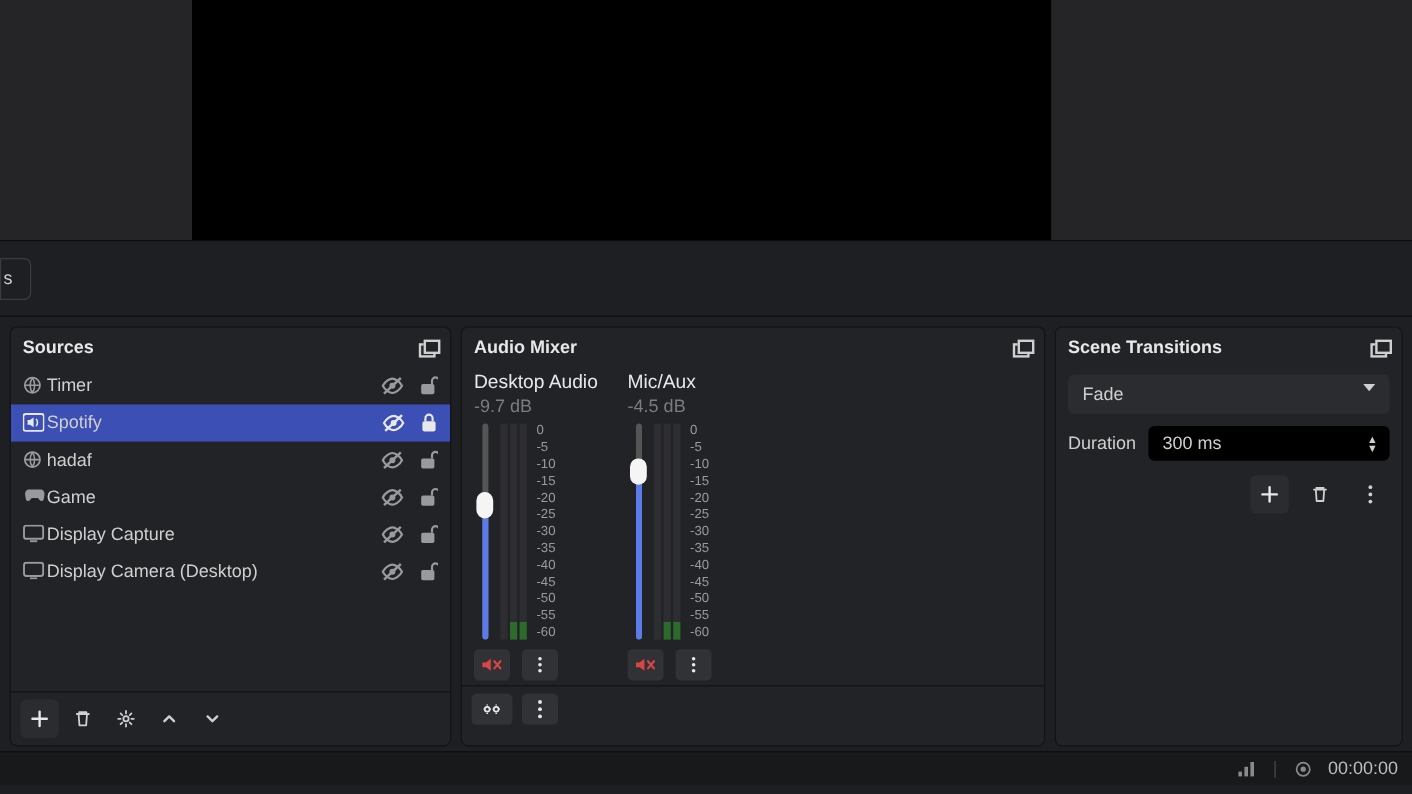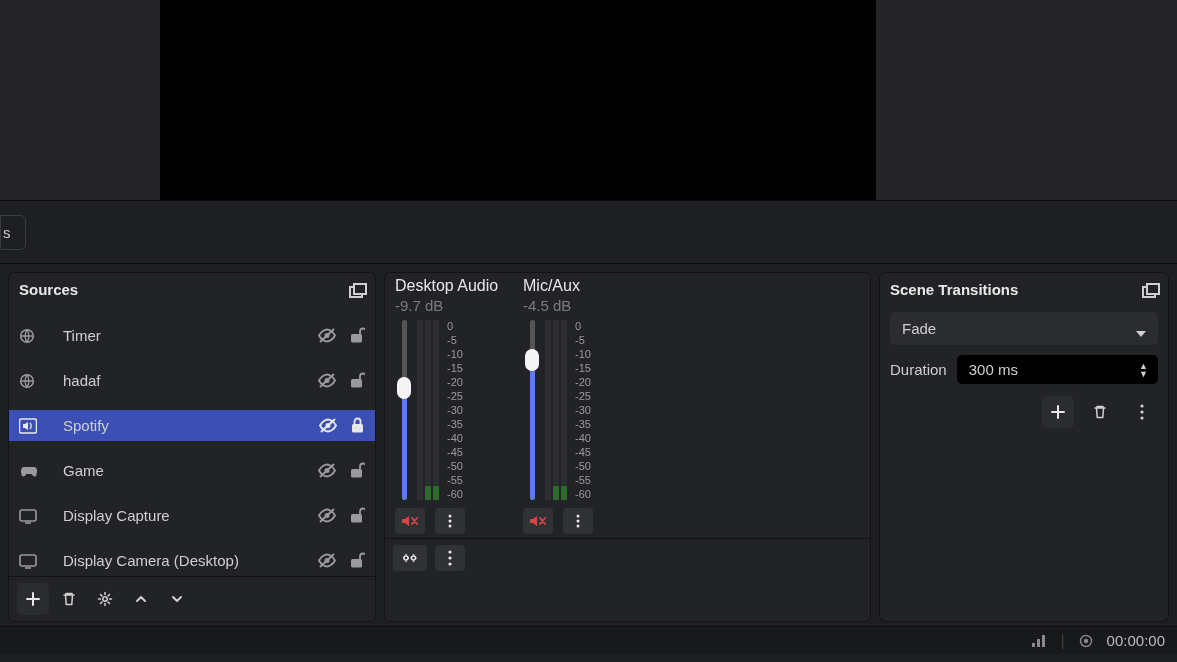--- a/index.html
+++ b/index.html
@@ -15,21 +15,21 @@
   .panels{display:flex;gap:8px;padding:8px 8px 4px 8px;height:362px;}
   .panel{background:#222326;border-radius:6px;display:flex;flex-direction:column;position:relative;border:1px solid #131315;}
   .panel-header{display:flex;justify-content:space-between;align-items:center;padding:8px 10px;font-weight:bold;color:#e8e8e8;}
   .dock-icon{width:16px;height:14px;position:relative;}
   .dock-icon:before,.dock-icon:after{content:"";position:absolute;border:2px solid #cfcfcf;width:10px;height:8px;}
   .dock-icon:before{left:0;top:3px;}
   .dock-icon:after{left:4px;top:0;background:#222326;}
   
   .sources{width:368px;}
   .src-list{flex:1;overflow:hidden;}
-  .src-item{display:flex;align-items:flex-end;padding:7px 10px;gap:24px;cursor:pointer;margin-top:14px;}
+  .src-item{display:flex;align-items:flex-start;padding:7px 10px;gap:0;cursor:pointer;}
   .src-item.selected{background:#3c4fb5;}
   .src-item .ico{width:20px;text-align:center;font-size:15px;}
   .src-item .label{flex:1;}
   .src-item .actions{display:flex;gap:12px;align-items:center;}
   .eye-icon,.lock-icon{color:#9a9a9e;}
   .src-item.selected .eye-icon,.src-item.selected .lock-icon{color:#e8e8e8;}
   .src-toolbar{display:flex;gap:4px;padding:6px 8px;border-top:1px solid #131315;}
   .sq-btn{width:32px;height:32px;display:flex;align-items:center;justify-content:center;background:#2b2c30;border-radius:5px;cursor:pointer;font-size:18px;color:#e8e8e8;}
   .sq-btn.flat{background:transparent;}
   
@@ -47,21 +47,21 @@
   .meter-bar{width:6px;height:100%;background:linear-gradient(to bottom,#2e2e32 0%,#2e2e32 92%,#2c6b2c 92%,#2c6b2c 100%);}
   .meter-bar.blank{background:#2e2e32;}
   .scale-col{font-size:11px;color:#9a9a9e;display:flex;flex-direction:column;justify-content:space-between;padding-left:4px;}
   .ch-btns{display:flex;gap:10px;margin-top:8px;}
   .ch-btn{width:30px;height:26px;background:#313236;border-radius:4px;display:flex;align-items:center;justify-content:center;cursor:pointer;color:#e8e8e8;}
   .mute{color:#d94545;}
   .mixer-toolbar{display:flex;gap:8px;padding:6px 8px;border-top:1px solid #131315;}
   
   .transitions{width:290px;}
   .trans-body{padding:6px 10px;display:flex;flex-direction:column;gap:10px;}
-  .select-box{background:#2b2c30;border-radius:5px;display:flex;align-items:flex-end;justify-content:space-between;padding:8px 12px;cursor:pointer;}
+  .select-box{background:#2b2c30;border-radius:5px;display:flex;align-items:flex-start;justify-content:space-between;padding:8px 12px;cursor:pointer;}
   .row{display:flex;align-items:center;gap:10px;}
   .spinner{background:#000000;border-radius:5px;display:flex;align-items:center;justify-content:space-between;padding:6px 10px 6px 12px;flex:1;}
   .spinner-arrows{display:flex;flex-direction:column;font-size:9px;line-height:8px;color:#cfcfcf;}
   .trans-tools{display:flex;gap:10px;justify-content:flex-end;margin-top:2px;}
   
   .status{height:28px;background:#18191b;border-top:1px solid #0d0d0e;display:flex;align-items:center;justify-content:flex-end;padding:0 12px;gap:14px;color:#bdbdc0;font-size:15px;}
   svg{display:block;}
 </style>
 </head>
 <body>
@@ -101,44 +101,20 @@
               </svg>
             </span>
             <span class="lock-icon">
               <svg width="16" height="17" viewBox="0 0 16 17">
                 <rect x="2" y="7" width="11" height="8.5" rx="1.5" fill="currentColor"></rect>
                 <path d="M11 7V4.5a3 3 0 016 0" fill="none" stroke="currentColor" stroke-width="1.8"></path>
               </svg>
             </span>
           </span>
         </div>
-        <div class="src-item">
-          <span class="ico" style="color:#9a9a9e">
-            <svg width="16" height="16" viewBox="0 0 16 16">
-              <circle cx="8" cy="8" r="6.3" fill="none" stroke="currentColor" stroke-width="1.5"></circle>
-              <path d="M2 8h12M8 2c2.5 3 2.5 9 0 12M8 2c-2.5 3-2.5 9 0 12" fill="none" stroke="currentColor" stroke-width="1.3"></path>
-            </svg>
-          </span>
-          <span class="label">hadaf</span>
-          <span class="actions">
-            <span class="eye-icon">
-              <svg width="20" height="17" viewBox="0 0 20 17">
-                <path d="M2 8.5C4 4.5 8 2.5 10 2.5s6 2 8 6c-2 4-6 6-8 6s-6-2-8-6z" fill="none" stroke="currentColor" stroke-width="1.8"></path>
-                <circle cx="10" cy="8.5" r="2.5" fill="currentColor"></circle>
-                <line x1="3" y1="15" x2="17" y2="2" stroke="currentColor" stroke-width="2"></line>
-              </svg>
-            </span>
-            <span class="lock-icon">
-              <svg width="16" height="17" viewBox="0 0 16 17">
-                <rect x="2" y="7" width="11" height="8.5" rx="1.5" fill="currentColor"></rect>
-                <path d="M11 7V4.5a3 3 0 016 0" fill="none" stroke="currentColor" stroke-width="1.8"></path>
-              </svg>
-            </span>
-          </span>
-        </div>
         <div class="src-item selected">
           <span class="ico" style="color:#e8e8e8">
             <svg width="18" height="16" viewBox="0 0 18 16">
               <rect x="0.5" y="1" width="17" height="14" rx="2" fill="none" stroke="currentColor" stroke-width="1.5"></rect>
               <path d="M4 6h2l3-2v8l-3-2H4z" fill="currentColor"></path>
               <path d="M11 5c1.6 1 1.6 5 0 6" fill="none" stroke="currentColor" stroke-width="1.3"></path>
             </svg>
           </span>
           <span class="label">Spotify</span>
           <span class="actions">
@@ -152,20 +128,44 @@
             <span class="lock-icon">
               <svg width="15" height="17" viewBox="0 0 15 17">
                 <rect x="2" y="7" width="11" height="8.5" rx="1.5" fill="currentColor"></rect>
                 <path d="M4.5 7V4.5a3 3 0 016 0V7" fill="none" stroke="currentColor" stroke-width="1.8"></path>
               </svg>
             </span>
           </span>
         </div>
         <div class="src-item">
           <span class="ico" style="color:#9a9a9e">
+            <svg width="16" height="16" viewBox="0 0 16 16">
+              <circle cx="8" cy="8" r="6.3" fill="none" stroke="currentColor" stroke-width="1.5"></circle>
+              <path d="M2 8h12M8 2c2.5 3 2.5 9 0 12M8 2c-2.5 3-2.5 9 0 12" fill="none" stroke="currentColor" stroke-width="1.3"></path>
+            </svg>
+          </span>
+          <span class="label">hadaf</span>
+          <span class="actions">
+            <span class="eye-icon">
+              <svg width="20" height="17" viewBox="0 0 20 17">
+                <path d="M2 8.5C4 4.5 8 2.5 10 2.5s6 2 8 6c-2 4-6 6-8 6s-6-2-8-6z" fill="none" stroke="currentColor" stroke-width="1.8"></path>
+                <circle cx="10" cy="8.5" r="2.5" fill="currentColor"></circle>
+                <line x1="3" y1="15" x2="17" y2="2" stroke="currentColor" stroke-width="2"></line>
+              </svg>
+            </span>
+            <span class="lock-icon">
+              <svg width="16" height="17" viewBox="0 0 16 17">
+                <rect x="2" y="7" width="11" height="8.5" rx="1.5" fill="currentColor"></rect>
+                <path d="M11 7V4.5a3 3 0 016 0" fill="none" stroke="currentColor" stroke-width="1.8"></path>
+              </svg>
+            </span>
+          </span>
+        </div>
+        <div class="src-item">
+          <span class="ico" style="color:#9a9a9e">
             <svg width="20" height="14" viewBox="0 0 20 14">
               <path d="M5 2h10c2 0 3.5 2 3 5l-.6 3c-.3 1.6-2.4 2-3.4.7L12.5 9h-5L6 10.7C5 12 2.9 11.6 2.6 10L2 7c-.5-3 1-5 3-5z" fill="currentColor"></path>
             </svg>
           </span>
           <span class="label">Game</span>
           <span class="actions">
             <span class="eye-icon">
               <svg width="20" height="17" viewBox="0 0 20 17">
                 <path d="M2 8.5C4 4.5 8 2.5 10 2.5s6 2 8 6c-2 4-6 6-8 6s-6-2-8-6z" fill="none" stroke="currentColor" stroke-width="1.8"></path>
                 <circle cx="10" cy="8.5" r="2.5" fill="currentColor"></circle>
@@ -253,20 +253,24 @@
       </div>
       <div class="sq-btn flat">
         <svg width="14" height="14" viewBox="0 0 14 14">
             <path d="M3 5l4 4 4-4" fill="none" stroke="#cfcfcf" stroke-width="2" stroke-linecap="round" stroke-linejoin="round"></path>
           </svg>
       </div>
     </div>
   </div>
 
   <div class="panel mixer">
+    <div class="panel-header">
+      <span>Audio Mixer</span>
+      <span class="dock-icon"></span>
+    </div>
     <div class="mixer-body" id="mixer-body">
         <div class="channel">
           <div class="ch-name">Desktop Audio</div>
           <div class="ch-db">-9.7 dB</div>
           <div class="meter-area">
             <div class="slider-col">
               <div class="slider-track">
                 <div class="slider-fill" style="height:62%"></div>
                 <div class="slider-thumb" style="bottom:calc(62% - 11px)"></div>
               </div>

